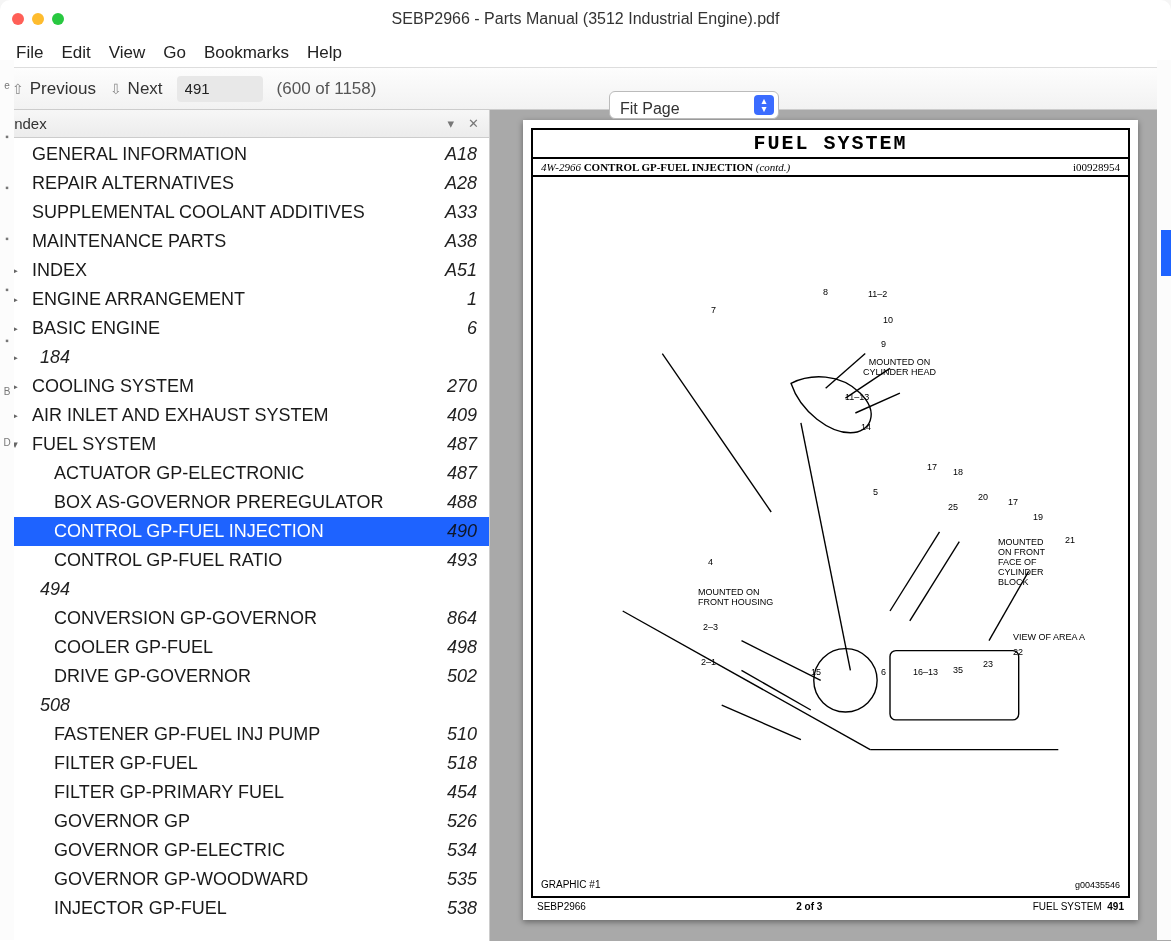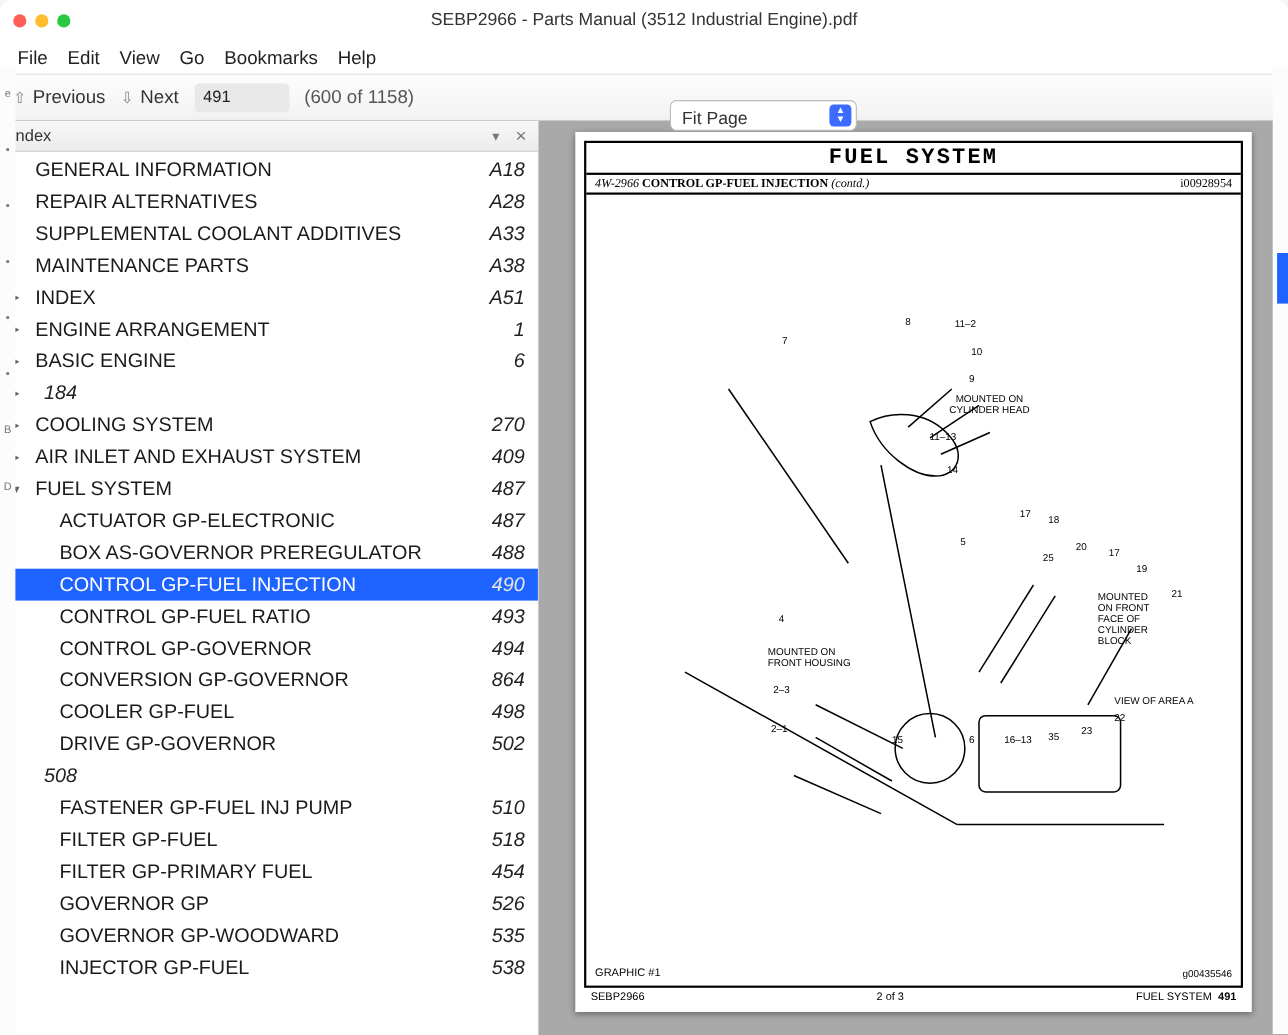--- a/index.html
+++ b/index.html
@@ -22,33 +22,33 @@
   .sidebar-header{ height:28px; background:linear-gradient(#f7f7f7,#ececec); border-bottom:1px solid #ccc; display:flex; align-items:center; padding:0 10px; font-size:15px; color:#333;}
   .sidebar-header .sp{ margin-left:auto; color:#777; font-size:13px; display:flex; gap:14px;}
   .tree { padding:2px 0;}
   .tree .row { display:flex; align-items:center; height:29px; padding:0 12px 0 6px; white-space:nowrap;}
   .tree .row .tw { width:18px; text-align:center; color:#666; font-size:11px;}
   .tree .row .label { flex:1; overflow:hidden; text-overflow:ellipsis;}
   .tree .row .pg { font-style:italic; font-weight:500; color:#222; min-width:46px; text-align:right;}
   .tree .row.level1 .label{ padding-left:8px;}
   .tree .row.level2 .label{ padding-left:30px;}
   .tree .row.selected { background:#1e63ff; color:#fff;}
-  .tree .row.selected .pg{ color:#e5e5e5;}
+  .tree .row.selected .pg{ color:#0f172a;}
   .viewer { flex:1; background:#a9a9a9; display:flex; align-items:flex-start; justify-content:center; padding:10px 20px;}
   .page { width:615px; height:800px; background:#fff; box-shadow:0 2px 6px rgba(0,0,0,.4); display:flex; flex-direction:column; padding:8px;}
   .page .frame{ flex:1; border:2px solid #000; display:flex; flex-direction:column;}
   .page .ptitle{ text-align:center; font-family:"Courier New",monospace; font-weight:bold; font-size:20px; letter-spacing:2px; border-bottom:2px solid #000; padding:2px 0;}
   .page .phead{ display:flex; justify-content:space-between; font-family:"Times New Roman",serif; font-size:11px; padding:2px 8px; border-bottom:2px solid #000;}
   .page .phead .mid{ font-weight:bold;}
   .page .phead .mid .it{ font-style:italic; font-weight:normal;}
   .page .body{ flex:1; position:relative; font-family:Arial,sans-serif; font-size:9px;}
   .page .graphic{ position:absolute; bottom:6px; left:8px; font-size:10px; font-family:Arial;}
   .page .gid{ position:absolute; bottom:6px; right:8px; font-size:9px;}
   .page .footer{ display:flex; justify-content:space-between; font-family:Arial,sans-serif; font-size:10px; padding:3px 6px 0 6px;}
-  .page .footer .c{ font-weight:normal;}
+  .page .footer .c{ font-weight:bold;}
   .diagram-area{ position:absolute; top:110px; left:60px; right:40px; bottom:60px;}
   .diagram-area svg{ width:100%; height:100%;}
   .dlabel{ position:absolute; font-size:9px; font-family:Arial; color:#000; line-height:10px;}
   .left-strip{position:absolute; left:0; top:60px; width:14px; height:880px; background:#fcfcfc; display:flex; flex-direction:column; gap:40px; padding-top:20px; align-items:center; color:#777; font-size:10px;}
   .right-strip{position:absolute; right:0; top:60px; width:14px; height:880px; background:#fcfcfc;}
   .blue-tab{position:absolute; right:0; top:230px; width:10px; height:46px; background:#1e63ff;}
 </style>
 </head>
 <body>
 
@@ -180,21 +180,20 @@
           <span class="label">CONTROL GP-FUEL INJECTION</span>
           <span class="pg">490</span>
         </div>
         <div class="row level2">
           <span class="tw"></span>
           <span class="label">CONTROL GP-FUEL RATIO</span>
           <span class="pg">493</span>
         </div>
         <div class="row level2">
           <span class="tw"></span>
-          <span class="label">CONTROL GP-GOVERNOR</span>
           <span class="pg">494</span>
         </div>
         <div class="row level2">
           <span class="tw"></span>
           <span class="label">CONVERSION GP-GOVERNOR</span>
           <span class="pg">864</span>
         </div>
         <div class="row level2">
           <span class="tw"></span>
           <span class="label">COOLER GP-FUEL</span>
@@ -221,20 +220,25 @@
         </div>
         <div class="row level2">
           <span class="tw"></span>
           <span class="label">FILTER GP-PRIMARY FUEL</span>
           <span class="pg">454</span>
         </div>
         <div class="row level2">
           <span class="tw"></span>
           <span class="label">GOVERNOR GP</span>
           <span class="pg">526</span>
+        </div>
+        <div class="row level2">
+          <span class="tw"></span>
+          <span class="label">GOVERNOR GP-ELECTRIC</span>
+          <span class="pg">534</span>
         </div>
         <div class="row level2">
           <span class="tw"></span>
           <span class="label">GOVERNOR GP-WOODWARD</span>
           <span class="pg">535</span>
         </div>
         <div class="row level2">
           <span class="tw"></span>
           <span class="label">INJECTOR GP-FUEL</span>
           <span class="pg">538</span>

